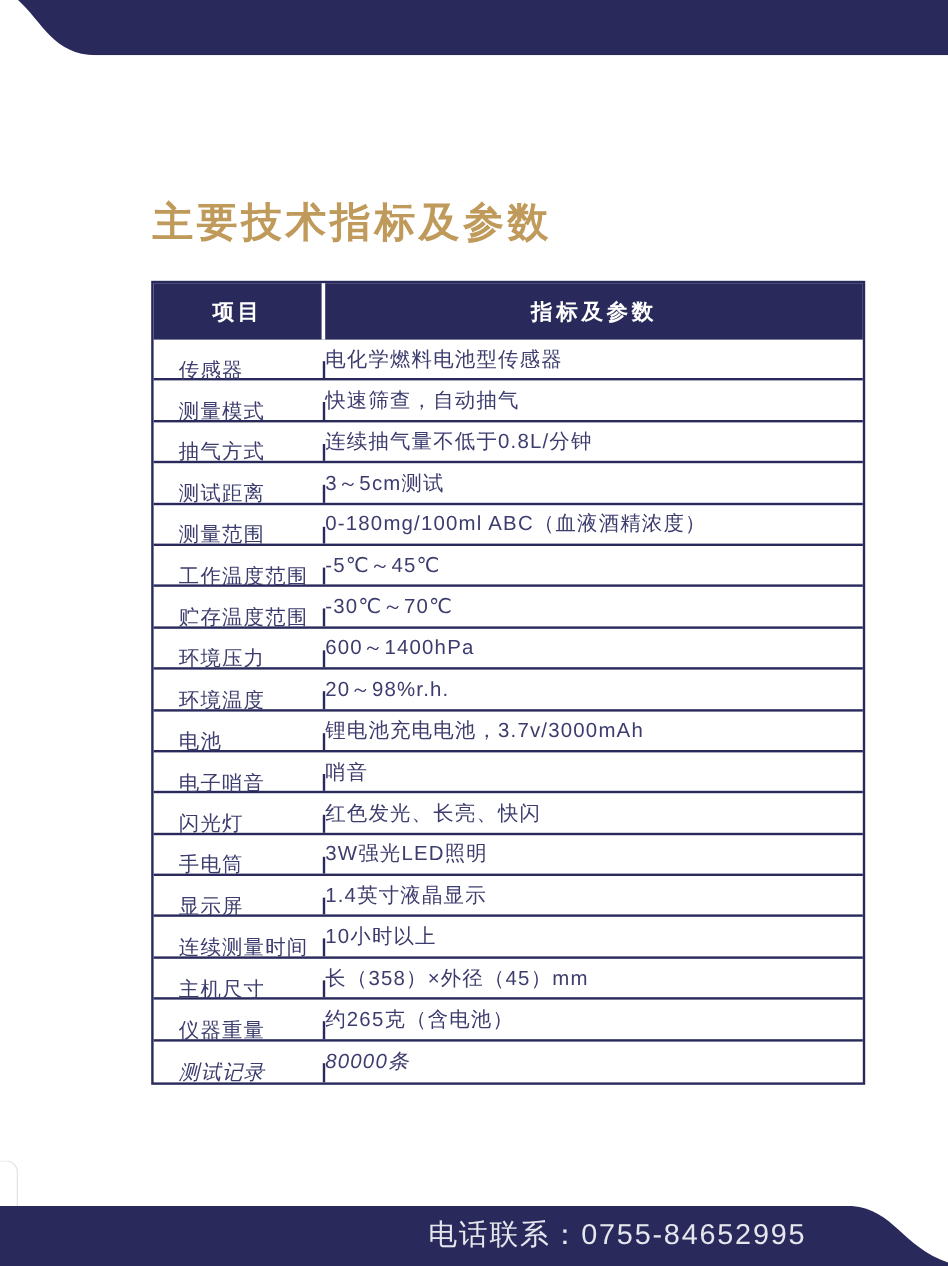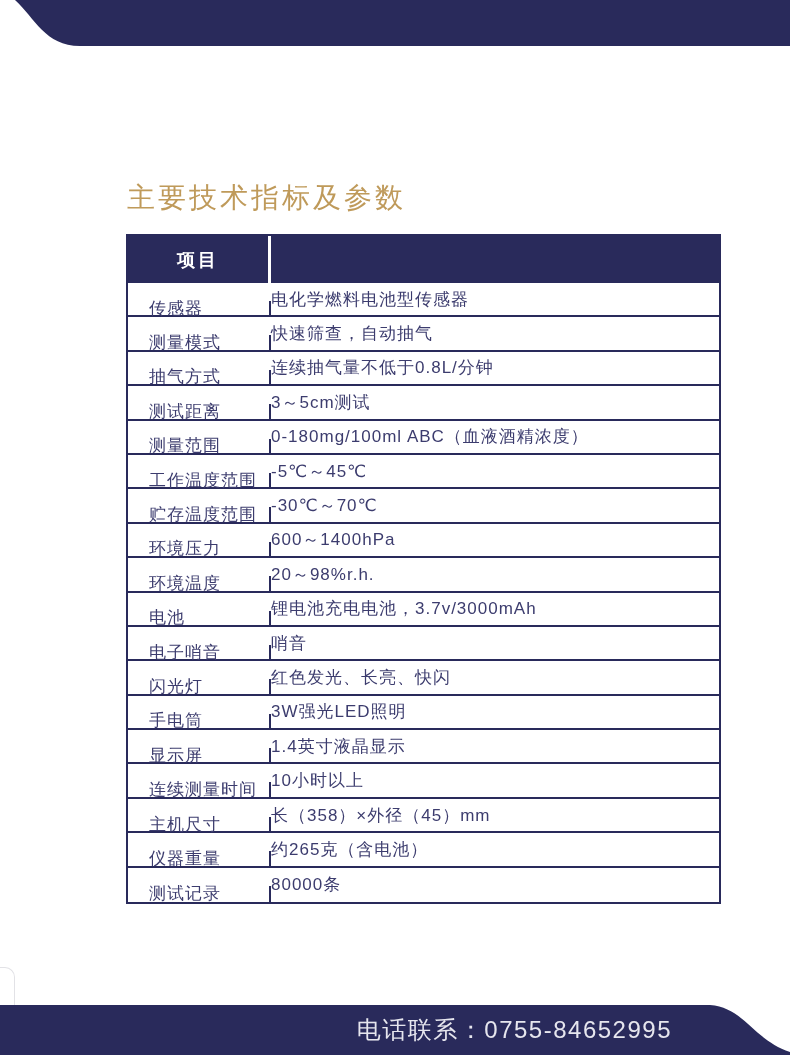--- a/index.html
+++ b/index.html
@@ -19,23 +19,22 @@
   .top-band path{fill:var(--navy);}
   
   .corner-ghost{
     position:absolute;left:-20px;top:967px;width:34px;height:38px;
     background:#ffffff;border:1px solid #e2e2e6;border-radius:0 10px 0 0;
     border-bottom:none;border-left:none;
   }
   
   .page-title{
     position:absolute;left:127px;top:163px;
-    font-size:28px;font-weight:normal;letter-spacing:3px;
+    font-size:34px;font-weight:bold;letter-spacing:3px;
     color:var(--gold);
-    margin-top:16px;
   }
   
   .spec-table{
     position:absolute;left:126px;top:234px;width:595px;
     border:2px solid var(--navy);box-sizing:border-box;
     background:#ffffff;
   }
   .spec-header{
     display:flex;height:47px;background:var(--navy);
     color:#ffffff;font-weight:bold;font-size:18px;letter-spacing:3px;
@@ -44,21 +43,21 @@
     display:flex;align-items:center;justify-content:center;
     box-sizing:border-box;
   }
   .spec-header .h-label{width:143px;border-right:3px solid #ffffff;}
   .spec-header .h-value{flex:1;}
   .spec-row{
     display:flex;height:34.4px;box-sizing:border-box;
     border-bottom:2px solid var(--navy);
     color:var(--body-text);font-size:17px;letter-spacing:1px;
   }
-  .spec-row:last-child{border-bottom:none;}
+  .spec-row:last-child{border-bottom:none;font-style:italic;}
   .spec-row .cell{display:flex;align-items:center;box-sizing:border-box;}
   .spec-row .cell-label{
     width:143px;border-right:2px solid var(--navy);padding-left:21px;margin-top:18px;
   }
   .spec-row .cell-value{flex:1;}
   
   .footer-band{position:absolute;left:0;bottom:0;width:790px;height:50px;}
   .footer-band path{fill:var(--navy);}
   .footer-text{
     position:absolute;top:1005px;right:118px;height:60px;line-height:50px;
@@ -72,20 +71,21 @@
   <path d="M15 0 H790 V46 H80 C45 46 35 18 15 0 Z"></path>
 </svg>
 
 <div class="corner-ghost"></div>
 
 <div class="page-title">主要技术指标及参数</div>
 
 <div class="spec-table">
   <div class="spec-header">
     <div class="h-cell h-label">项目</div>
+    <div class="h-cell h-value">指标及参数</div>
   </div>
   <div id="table-body">
   <div class="spec-row">
     <div class="cell cell-label">传感器</div>
     <div class="cell cell-value">电化学燃料电池型传感器</div>
   </div>
 
   <div class="spec-row">
     <div class="cell cell-label">测量模式</div>
     <div class="cell cell-value">快速筛查，自动抽气</div>

